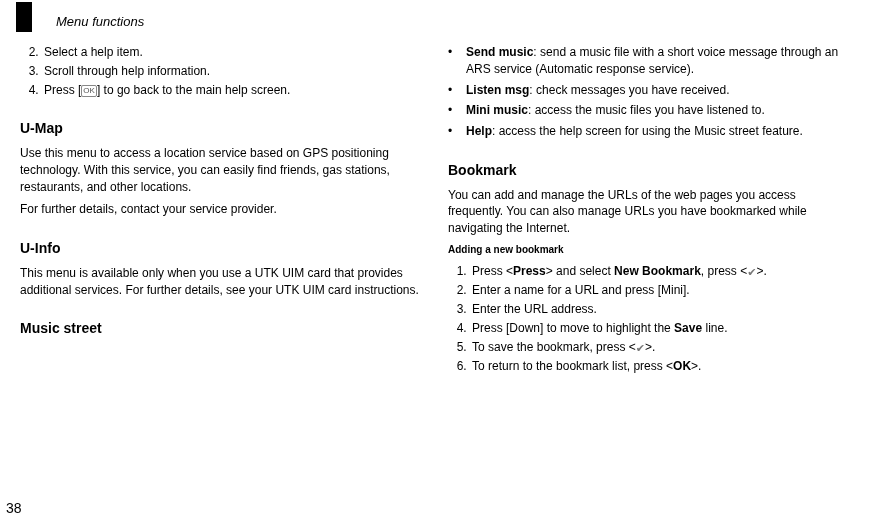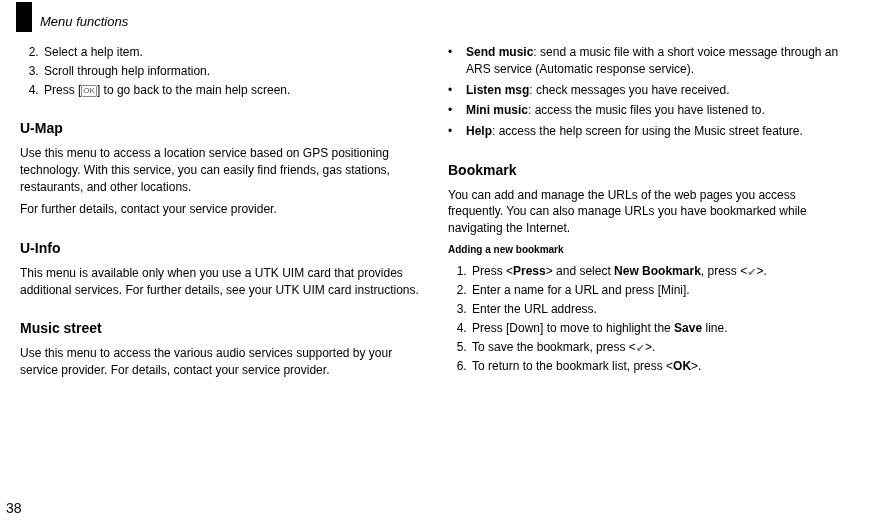--- a/index.html
+++ b/index.html
@@ -1,19 +1,19 @@
 <!DOCTYPE html>
 <html><head>
 <meta charset="utf-8">
 <style>
   * { box-sizing: border-box; margin: 0; padding: 0; }
   html, body { width: 874px; height: 520px; background: #fff; font-family: Verdana, Geneva, sans-serif; color: #000; }
   .page { position: relative; width: 874px; height: 520px; padding: 8px 0 0 0; }
   .header-bar { position: absolute; left: 16px; top: 2px; width: 16px; height: 30px; background: #000; }
-  .header-text { position: absolute; left: 40px; top: 14px; font-style: italic; font-size: 13px; text-align: center; }
+  .header-text { position: absolute; left: 56px; top: 14px; font-style: italic; font-size: 13px; text-align: center; }
   .columns { display: flex; gap: 22px; padding: 36px 20px 0 20px; }
   .col { flex: 1; font-size: 12px; line-height: 1.4; }
   .col p, .col ol, .col ul, .col h3, .col h4 { margin-bottom: 6px; }
   h3 { font-family: Verdana, Geneva, sans-serif; font-weight: bold; font-size: 14px; margin-top: 21px; }
   h4 { font-family: Verdana, Geneva, sans-serif; font-weight: bold; font-size: 10px; }
   ol { list-style: decimal; padding-left: 22px; }
   ol li { padding-left: 2px; margin-bottom: 2px; }
   ul.bullets { list-style: none; padding-left: 0; }
   ul.bullets li { display: flex; margin-bottom: 4px; }
   ul.bullets li .dot { width: 18px; flex: 0 0 18px; }
@@ -40,21 +40,20 @@
       </ol>
 
       <h3>U-Map</h3>
       <p>Use this menu to access a location service based on GPS positioning technology. With this service, you can easily find friends, gas stations, restaurants, and other locations.</p>
       <p>For further details, contact your service provider.</p>
 
       <h3>U-Info</h3>
       <p>This menu is available only when you use a UTK UIM card that provides additional services. For further details, see your UTK UIM card instructions.</p>
 
       <h3>Music street</h3>
-      <p>Use this menu to access the various audio services supported by your service provider. For details, contact your service provider.</p>
     </div>
 
     <div class="col">
       <ul class="bullets">
         <li>
             <span class="dot">•</span>
             <span><b>Send music</b><span>: send a music file with a short voice message through an ARS service (Automatic response service).</span></span>
           </li>
         <li>
             <span class="dot">•</span>

